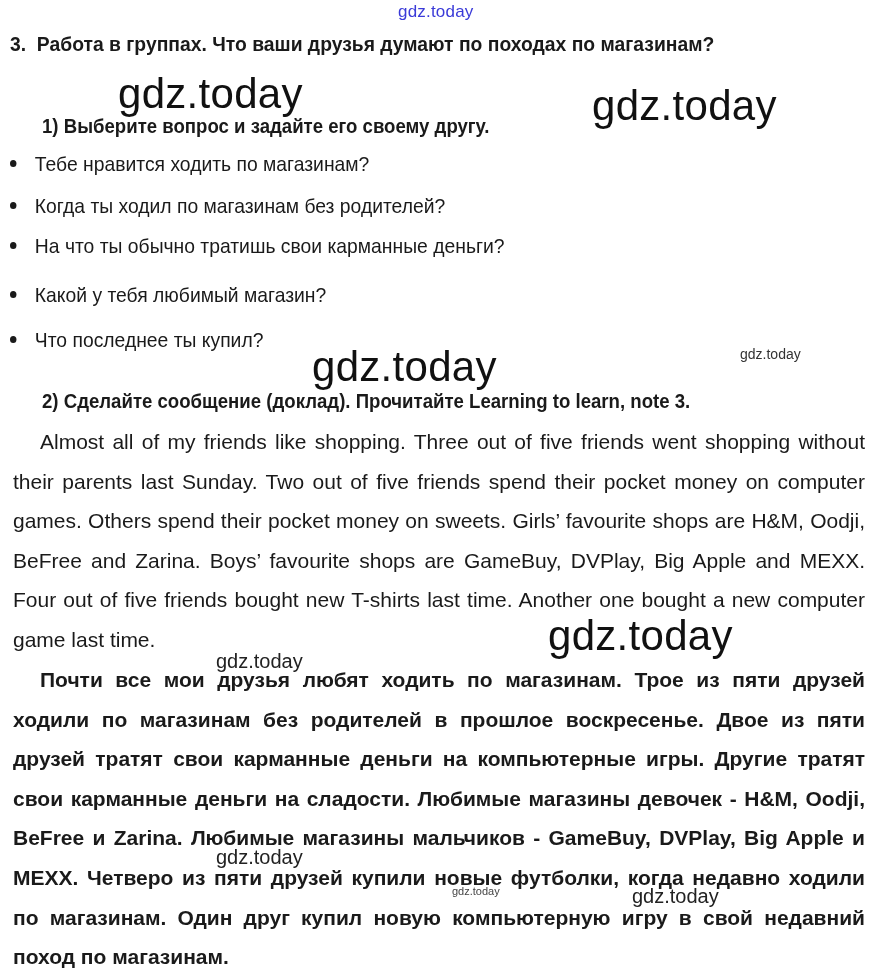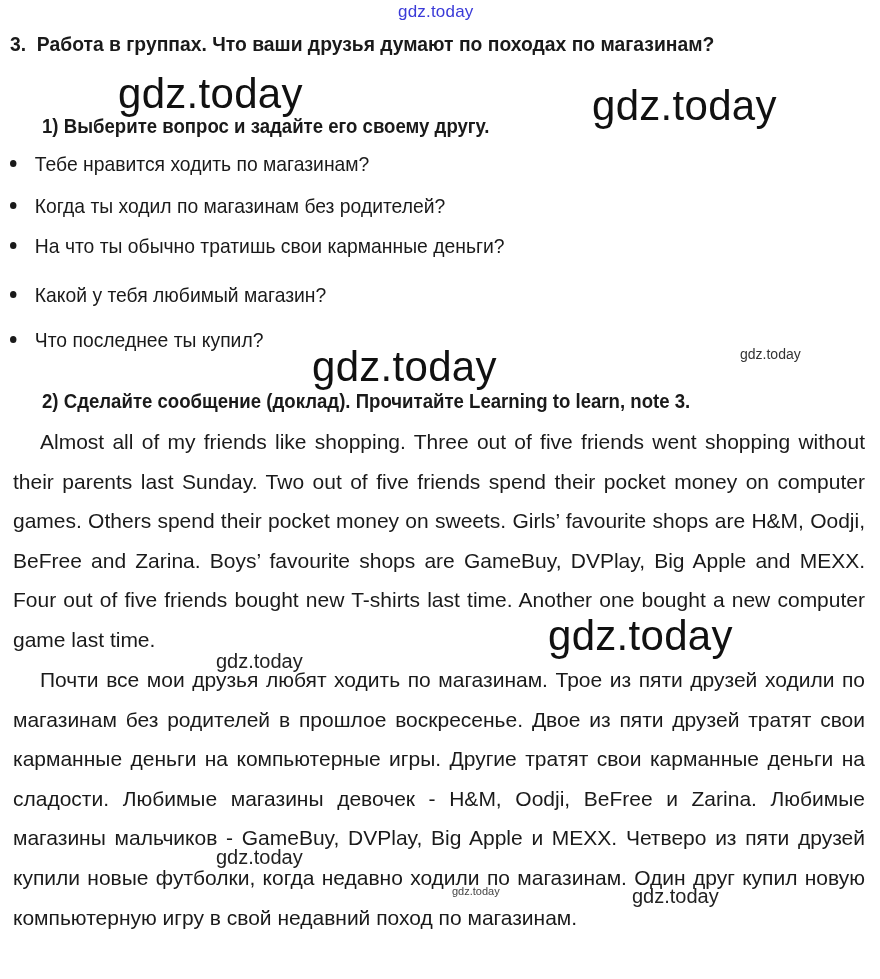--- a/index.html
+++ b/index.html
@@ -8,21 +8,21 @@
   .abs { position:absolute; white-space:nowrap; }
   .top-wm { left:398px; top:2px; font-size:17px; color:#3a3ad8; letter-spacing:0.2px; }
   .task-title { left:10px; top:32px; font-size:21px; font-weight:bold; transform:scaleX(0.92); transform-origin:left top; }
   .sub1 { left:42px; top:115px; font-size:20px; font-weight:bold; transform:scaleX(0.93); transform-origin:left top; }
   .bullet { left:10px; font-size:21px; transform:scaleX(0.92); transform-origin:left top; }
   .bullet .dot { display:inline-block; width:7px; height:7px; border-radius:50%; background:#1a1a1a; margin:0 20px 4px 0; vertical-align:middle; }
   .sub2 { left:42px; top:390px; font-size:20px; font-weight:bold; transform:scaleX(0.93); transform-origin:left top; }
   .para { position:absolute; left:13px; width:852px; font-size:21px; line-height:39.6px; text-align:justify; text-align-last:left; }
   .para p { margin:0; text-indent:27px; }
   .p-en { top:422px; }
-  .p-ru { top:660px; }
+  .p-ru { top:660px;font-weight:bold; }
   .wm-big { font-size:42px; color:#111; font-weight:normal; letter-spacing:0.3px; }
   .wm-mid { font-size:20px; color:#222; }
   .wm-small { font-size:14px; color:#333; }
   .wm-tiny { font-size:11px; color:#444; }
 </style>
 </head>
 <body>
 
 <div class="abs top-wm">gdz.today</div>
 

